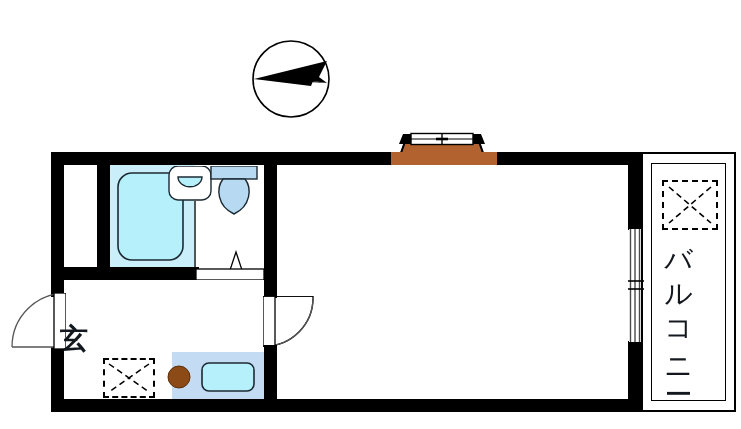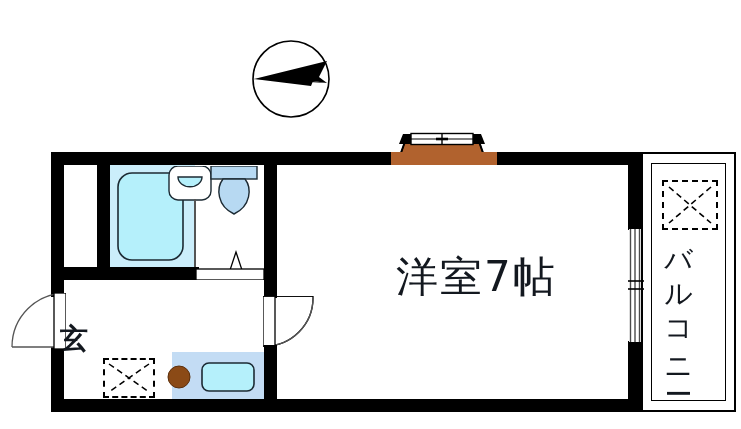--- a/index.html
+++ b/index.html
@@ -123,21 +123,20 @@
       <rect x="30" y="13.5" width="62" height="11" fill="#ffffff" stroke="#000000" stroke-width="1.4"></rect>
       <line x1="61" y1="13.5" x2="61" y2="24.5" stroke="#000000" stroke-width="1.4"></line>
       <line x1="30" y1="19" x2="92" y2="19" stroke="#000000" stroke-width="1.1"></line>
       <line x1="55" y1="19" x2="67" y2="19" stroke="#000000" stroke-width="2.6"></line>
     </svg>
   </div>
 
   <div class="abs" style="left:391px;top:152px;width:106px;height:13px;background:#b1622e;"></div>
 
   <div class="abs fill-white" style="left:277px;top:165px;width:351px;height:234px;"></div>
-  <div class="abs label" id="room-label">洋室7帖</div>
 
   <div class="abs wall" style="left:264px;top:152px;width:13px;height:128px;"></div>
 
   <div class="abs wall" style="left:51px;top:267px;width:148px;height:13px;"></div>
 
   <div class="abs fill-white" style="left:110px;top:165px;width:154px;height:102px;"></div>
 
   <div class="abs fill-tubpad" style="left:110px;top:165px;width:85px;height:102px;"></div>
 
   <div class="abs fx" style="left:117px;top:172px;width:67px;height:89px;">

